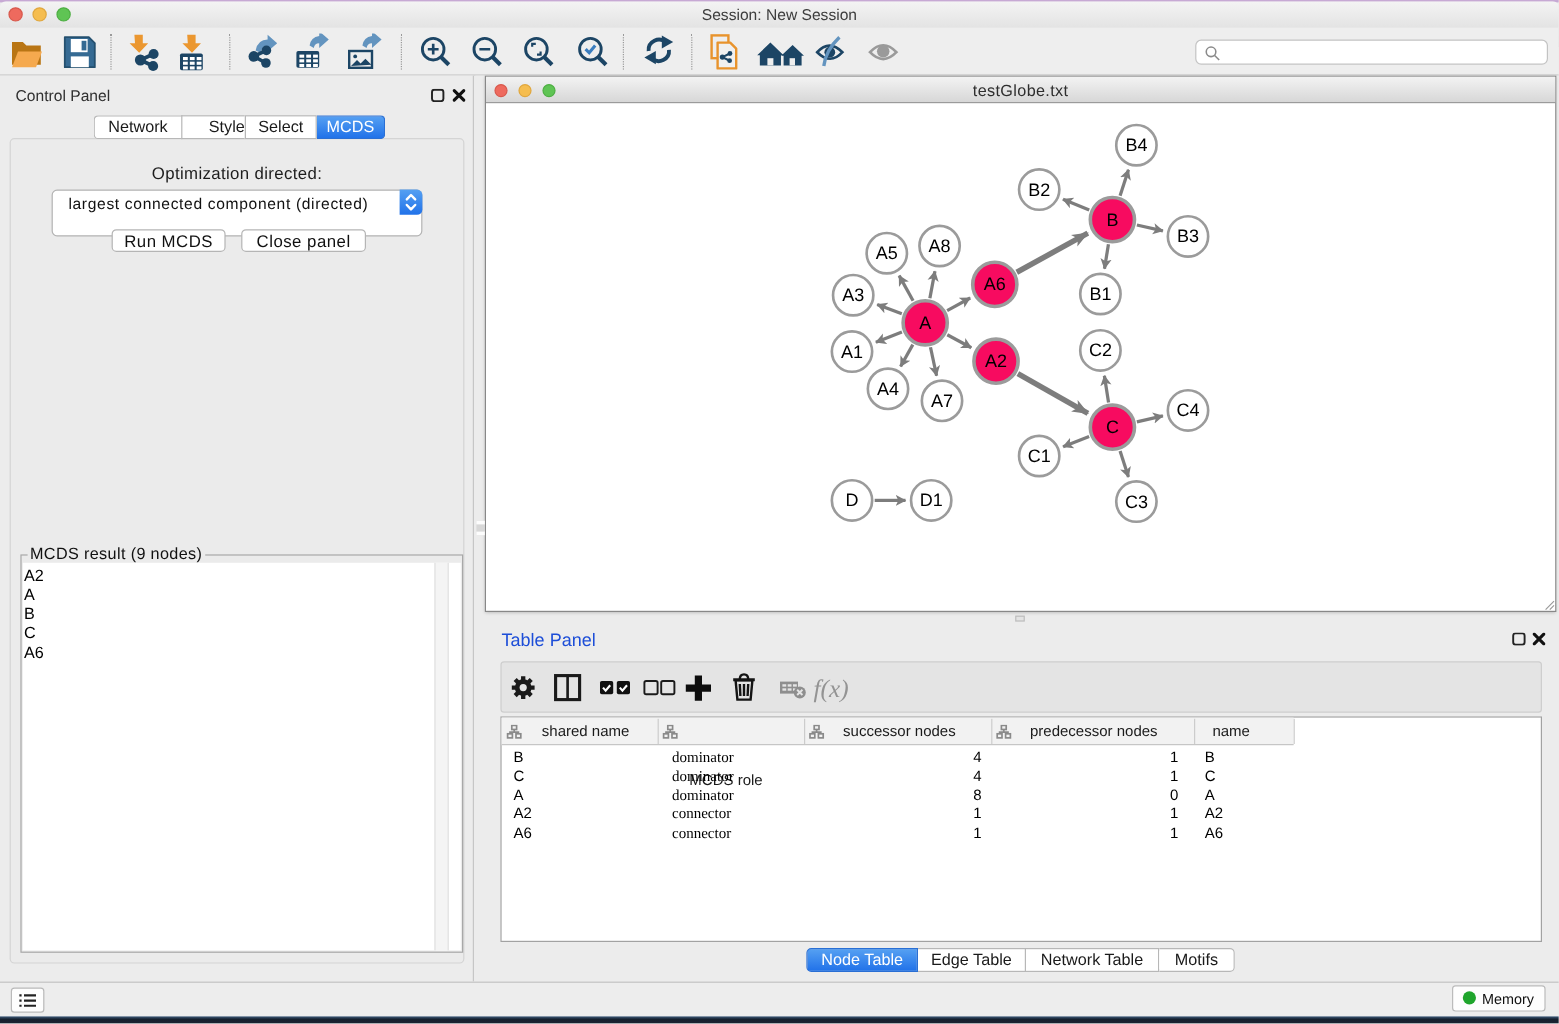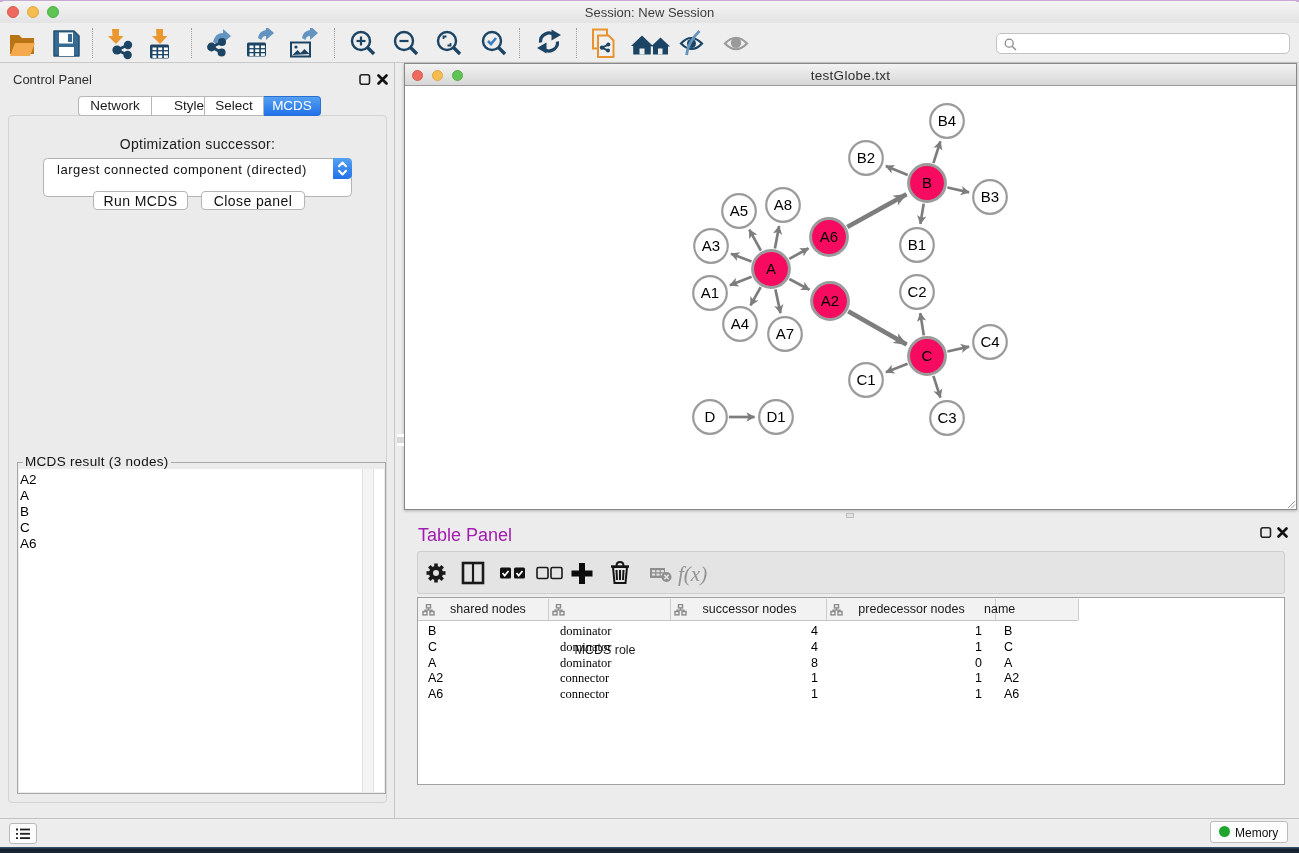--- a/index.html
+++ b/index.html
@@ -183,37 +183,37 @@
 
   <div class="abs" style="left:8px;top:52px;width:379px;height:688px;background:#ebebeb;border:1px solid #d4d4d4;border-radius:4px;"></div>
 
   <div class="abs" style="left:78px;top:33px;height:20px;display:flex;font-size:13.5px;">
     <div style="width:73px;background:#ffffff;border:1px solid #b7b7b7;border-right:none;border-radius:4px 0 0 4px;text-align:center;line-height:18px;color:#1a1a1a;">Network</div>
     <div style="width:53px;background:#ffffff;border:1px solid #b7b7b7;border-right:none;text-align:right;line-height:18px;color:#1a1a1a;">Style</div>
     <div style="width:60px;background:#ffffff;border:1px solid #b7b7b7;text-align:center;line-height:18px;color:#1a1a1a;">Select</div>
     <div style="width:57px;background:linear-gradient(180deg,#55a0f2,#2172e9);border:1px solid #2a6fd4;border-left:none;border-radius:0 4px 4px 0;text-align:center;line-height:18px;color:#ffffff;">MCDS</div>
   </div>
 
-  <div class="abs" style="left:0;top:73px;width:395px;text-align:center;font-size:14px;letter-spacing:0.3px;color:#1d1d1d;">Optimization successor:</div>
+  <div class="abs" style="left:0;top:73px;width:395px;text-align:center;font-size:14px;letter-spacing:0.3px;color:#1d1d1d;">Optimization directed:</div>
 
   <div class="abs" style="left:43px;top:95px;width:309px;height:39px;background:#ffffff;border:1px solid #b3b3b3;border-radius:4.5px;">
     <div style="position:absolute;left:13px;top:3px;font-size:13px;letter-spacing:0.55px;color:#111;">largest connected component (directed)</div>
     <div style="position:absolute;right:-1px;top:-1px;width:19px;height:21px;background:linear-gradient(180deg,#55a0f2,#2172e9);border-radius:0 4.5px 4.5px 0;">
       <svg width="11" height="15" viewBox="0 0 11 15" style="position:absolute;left:4px;top:3px;">
           <path d="M2,5.2 L5.5,1.5 L9,5.2" fill="none" stroke="#fff" stroke-width="2" stroke-linecap="round" stroke-linejoin="round"></path>
           <path d="M2,9.8 L5.5,13.5 L9,9.8" fill="none" stroke="#fff" stroke-width="2" stroke-linecap="round" stroke-linejoin="round"></path>
         </svg>
     </div>
   </div>
 
   <div class="abs" style="left:93px;top:128px;width:95px;height:19px;background:#ffffff;border:1px solid #b5b5b5;border-radius:4px;text-align:center;line-height:18px;font-size:14px;letter-spacing:0.4px;color:#111;">Run MCDS</div>
   <div class="abs" style="left:201px;top:128px;width:104px;height:19px;background:#ffffff;border:1px solid #b5b5b5;border-radius:4px;text-align:center;line-height:18px;font-size:14px;letter-spacing:0.4px;color:#111;">Close panel</div>
 
   <div class="abs" style="left:17px;top:399px;width:369px;height:332px;border:1px solid #a8a8a8;">
-    <div style="position:absolute;left:5px;top:-9px;background:#ebebeb;padding:0 2px;font-size:13.5px;letter-spacing:0.3px;color:#111;">MCDS result (3 nodes)</div>
+    <div style="position:absolute;left:5px;top:-9px;background:#ebebeb;padding:0 2px;font-size:13.5px;letter-spacing:0.3px;color:#111;">MCDS result (9 nodes)</div>
     <div style="position:absolute;left:1px;top:6px;width:365px;height:323px;background:#ffffff;"></div>
     <div style="position:absolute;left:2px;top:9px;font-size:13.5px;color:#000;line-height:16px;">A2<br>A<br>B<br>C<br>A6</div>
     <div style="position:absolute;right:11px;top:6px;width:12px;height:323px;background:#f4f4f4;border-left:1px solid #e0e0e0;border-right:1px solid #e0e0e0;"></div>
   </div>
 </div>
 
 <div class="abs" style="left:396px;top:63px;width:903px;height:755px;background:#ececec;"></div>
 
 <div class="abs" style="left:404px;top:63px;width:893px;height:447px;background:#ffffff;border:1px solid #888888;box-shadow:0 1px 3px rgba(0,0,0,0.25);">
   <div class="abs" style="left:0;top:0;width:891px;height:22px;background:linear-gradient(180deg,#f3f3f3,#d7d7d7);border-bottom:1px solid #9b9b9b;">
@@ -297,21 +297,21 @@
 <text x="947" y="423" text-anchor="middle" font-size="15" fill="#000">C3</text>
 <text x="710" y="422" text-anchor="middle" font-size="15" fill="#000">D</text>
 <text x="776" y="422" text-anchor="middle" font-size="15" fill="#000">D1</text>
 </svg>
 
 <div class="abs" style="left:397px;top:434px;width:7px;height:12px;background:#d8d8d8;border-top:3px solid #fdfdfd;border-bottom:3px solid #fdfdfd;"></div>
 
 <div class="abs" style="left:846px;top:513px;width:8px;height:5px;border:1px solid #bdbdbd;background:#e4e4e4;"></div>
 
 <div class="abs" style="left:396px;top:520px;width:903px;height:298px;background:#ececec;">
-  <div class="abs" style="left:22px;top:5px;font-size:18px;color:#a21caf;">Table Panel</div>
+  <div class="abs" style="left:22px;top:5px;font-size:15px;color:#1d4ed8;">Table Panel</div>
   <svg class="abs" style="left:864px;top:7px" width="12" height="11" viewBox="0 0 12 11">
       <rect x="1" y="0.8" width="9.5" height="9.5" rx="2" fill="none" stroke="#222" stroke-width="1.6"></rect>
     </svg>
   <svg class="abs" style="left:881px;top:7px" width="11" height="11" viewBox="0 0 11 11">
       <path d="M1.5,1.5 L9.5,9.5 M9.5,1.5 L1.5,9.5" stroke="#111" stroke-width="2.6" stroke-linecap="round"></path>
     </svg>
 
   <div class="abs" style="left:21px;top:31px;width:868px;height:43px;background:#e4e4e4;border:1px solid #cecece;border-radius:3px;"></div>
   <svg class="abs" style="left:21px;top:31px" width="700" height="43" viewBox="0 0 700 43">
 
@@ -401,33 +401,39 @@
             <path d="M5.5,4.2 v2 M2,7.3 v-1.2 h7 v1.2"></path>
           </g>
         <g transform="translate(413,0)">
             <rect x="3.5" y="0.5" width="4" height="3.4"></rect>
             <rect x="0" y="7.5" width="4" height="3.4"></rect>
             <rect x="7" y="7.5" width="4" height="3.4"></rect>
             <path d="M5.5,4.2 v2 M2,7.3 v-1.2 h7 v1.2"></path>
           </g>
       </g>
     </svg>
-    <div class="abs" style="left:20px;top:4px;width:100px;text-align:center;font-size:12.5px;color:#1a1a1a;">shared nodes</div>
+    <div class="abs" style="left:20px;top:4px;width:100px;text-align:center;font-size:12.5px;color:#1a1a1a;">shared name</div>
     <div class="abs" style="left:137px;top:4px;width:100px;text-align:center;font-size:12.5px;color:#1a1a1a;margin-top:41px;">MCDS role</div>
     <div class="abs" style="left:266px;top:4px;width:131px;text-align:center;font-size:12.5px;color:#1a1a1a;">successor nodes</div>
     <div class="abs" style="left:421px;top:4px;width:145px;text-align:center;font-size:12.5px;color:#1a1a1a;">predecessor nodes</div>
-    <div class="abs" style="left:566px;top:4px;width:84px;text-align:left;font-size:12.5px;color:#1a1a1a;">name</div>
+    <div class="abs" style="left:566px;top:4px;width:84px;text-align:center;font-size:12.5px;color:#1a1a1a;">name</div>
 
     <div class="abs" style="left:10px;top:26px;font-size:12.5px;line-height:15.8px;color:#000;">B<br>C<br>A<br>A2<br>A6</div>
     <div class="abs" style="left:142px;top:26px;font-size:12.5px;line-height:15.8px;color:#000;font-family:Liberation Serif, serif;">dominator<br>dominator<br>dominator<br>connector<br>connector</div>
     <div class="abs" style="left:309px;top:26px;width:91px;text-align:right;font-size:12.5px;line-height:15.8px;color:#000;">4<br>4<br>8<br>1<br>1</div>
     <div class="abs" style="left:479px;top:26px;width:85px;text-align:right;font-size:12.5px;line-height:15.8px;color:#000;">1<br>1<br>0<br>1<br>1</div>
     <div class="abs" style="left:586px;top:26px;font-size:12.5px;line-height:15.8px;color:#000;">B<br>C<br>A<br>A2<br>A6</div>
   </div>
 
+  <div class="abs" style="left:276px;top:270px;height:20px;display:flex;font-size:13.5px;">
+    <div style="width:93px;background:linear-gradient(180deg,#55a0f2,#2172e9);border:1px solid #2a6fd4;border-radius:4px 0 0 4px;text-align:center;line-height:18px;color:#ffffff;">Node Table</div>
+    <div style="width:90px;background:#ffffff;border:1px solid #b7b7b7;border-left:none;text-align:center;line-height:18px;color:#1a1a1a;">Edge Table</div>
+    <div style="width:111px;background:#ffffff;border:1px solid #b7b7b7;border-left:none;text-align:center;line-height:18px;color:#1a1a1a;">Network Table</div>
+    <div style="width:63px;background:#ffffff;border:1px solid #b7b7b7;border-left:none;border-radius:0 4px 4px 0;text-align:center;line-height:18px;color:#1a1a1a;">Motifs</div>
+  </div>
 </div>
 
 <div class="abs" style="left:0;top:818px;width:1299px;height:29px;background:#ededed;border-top:1px solid #c2c2c2;">
   <div class="abs" style="left:9px;top:4px;width:28px;height:21px;background:#fdfdfd;border:1px solid #b9b9b9;border-radius:3px;">
     <svg width="14" height="12" viewBox="0 0 14 12" style="position:absolute;left:6px;top:4px;">
         <g stroke="#222" stroke-width="1.8">
           <line x1="0" y1="1.5" x2="2" y2="1.5"></line>
           <line x1="4" y1="1.5" x2="14" y2="1.5"></line>
           <line x1="0" y1="5.8" x2="2" y2="5.8"></line>
           <line x1="4" y1="5.8" x2="14" y2="5.8"></line>

